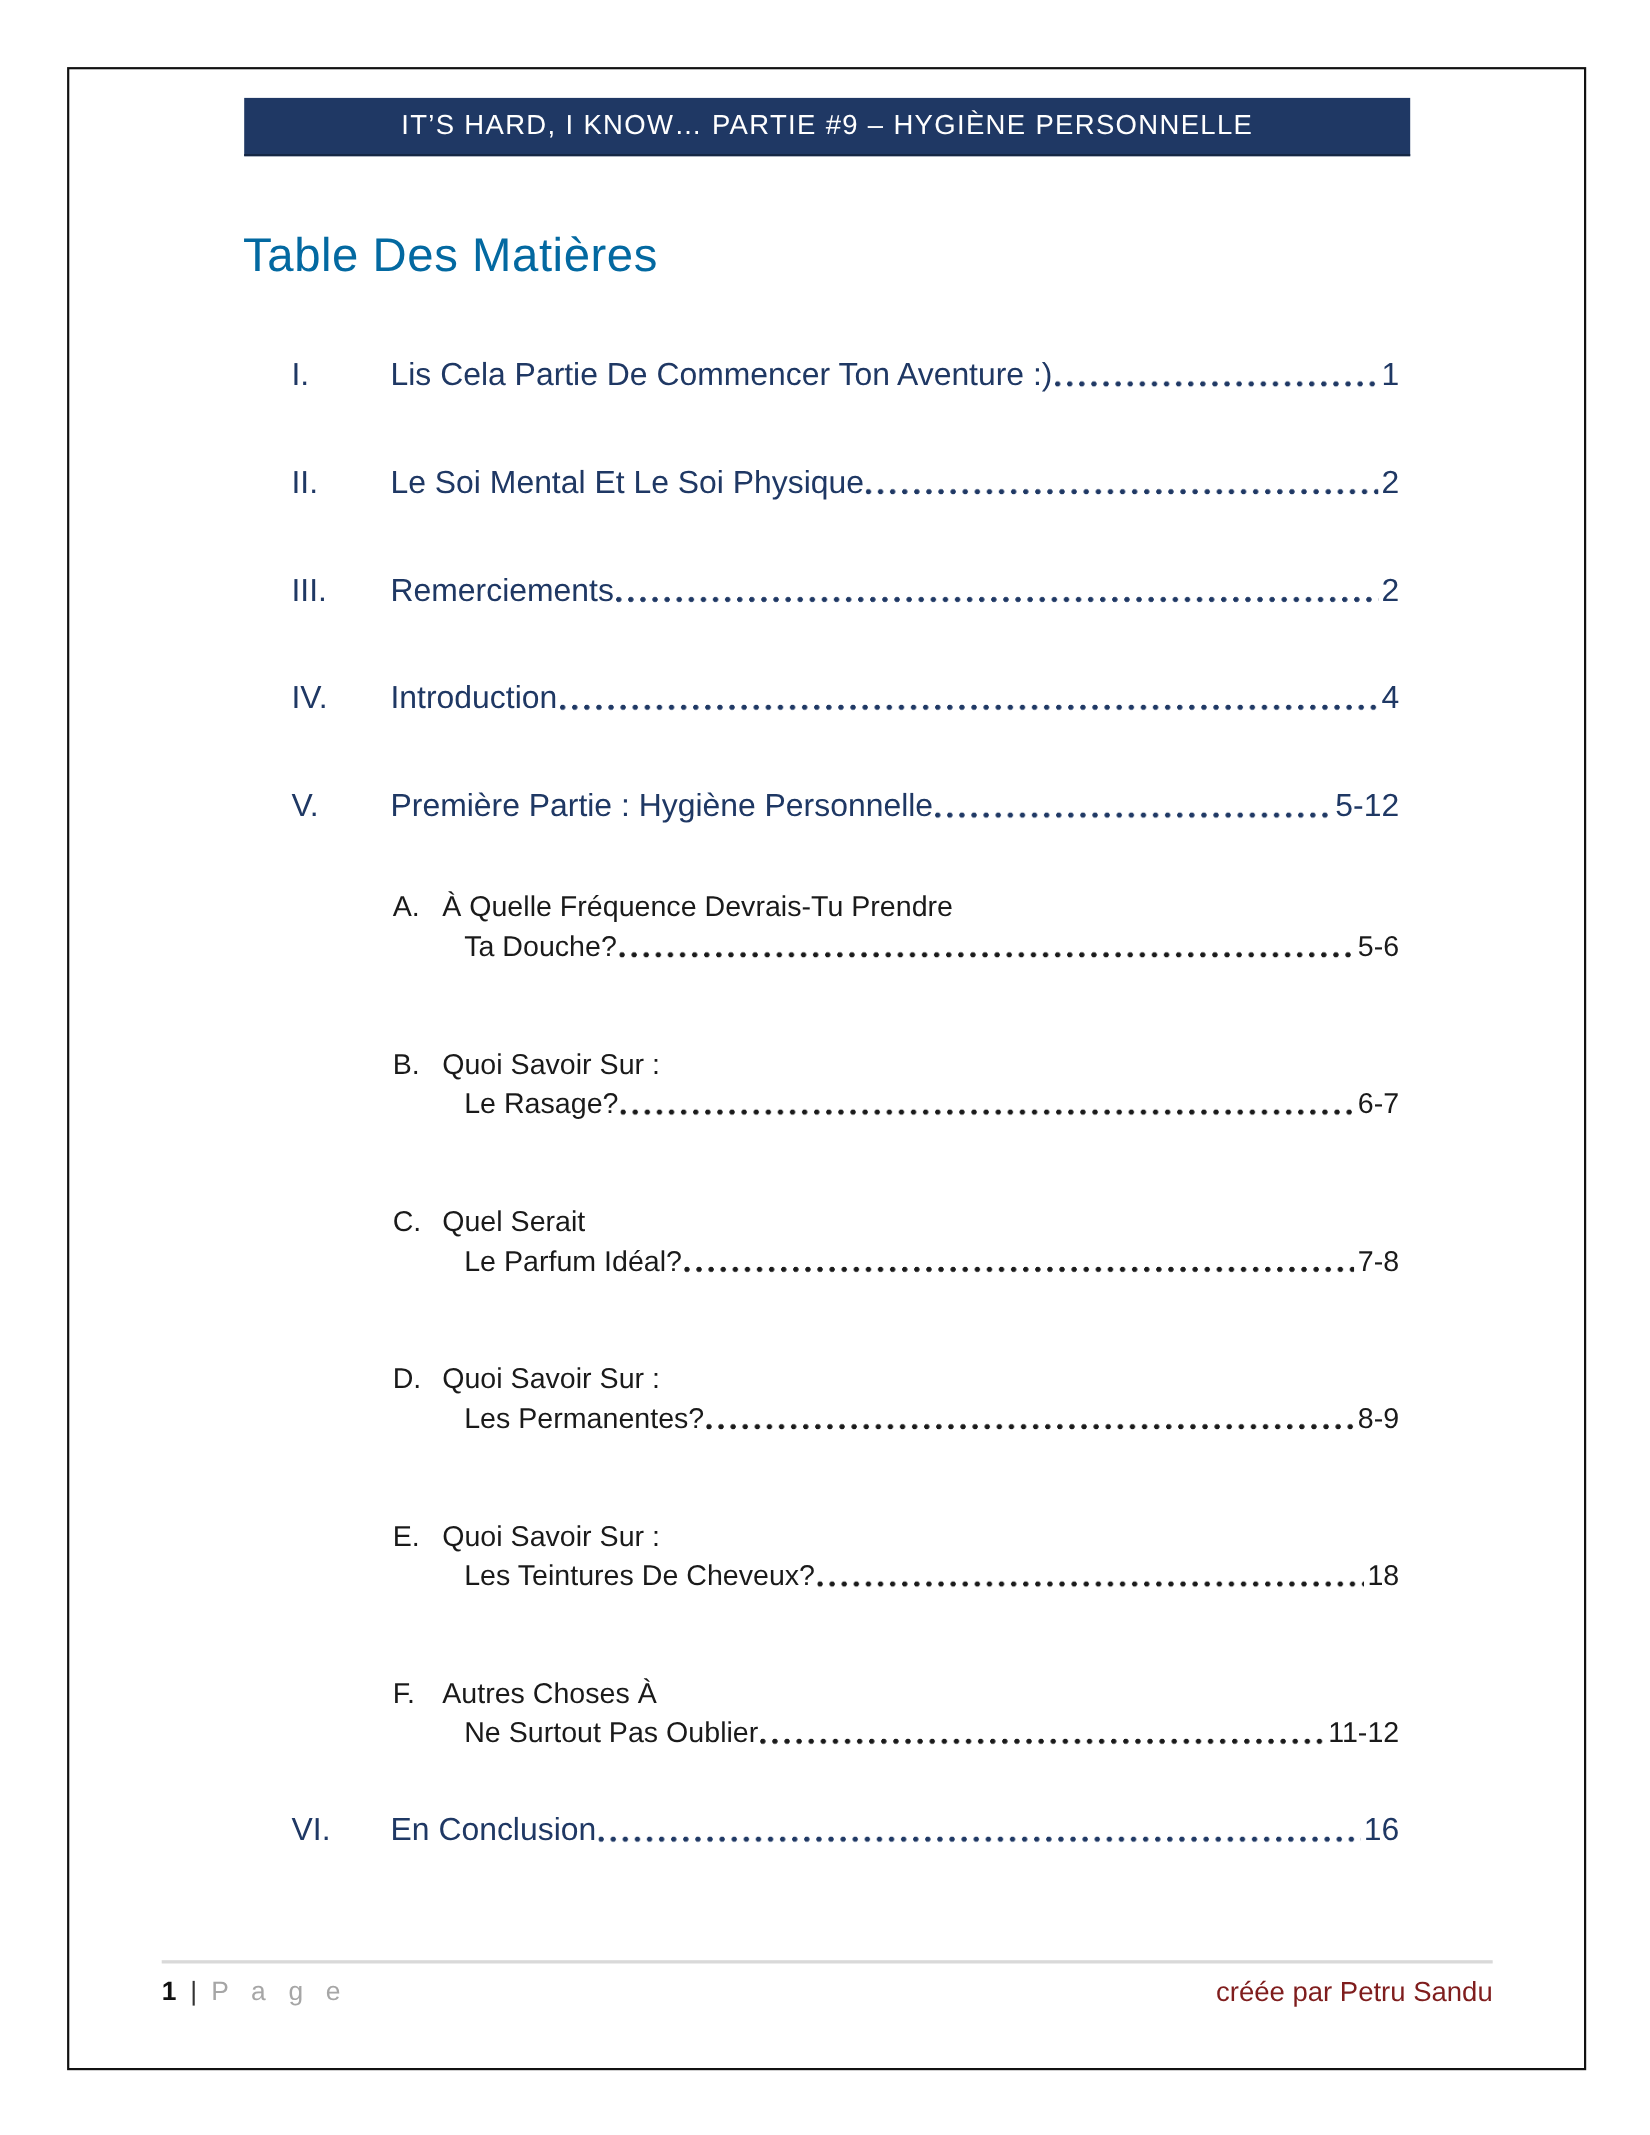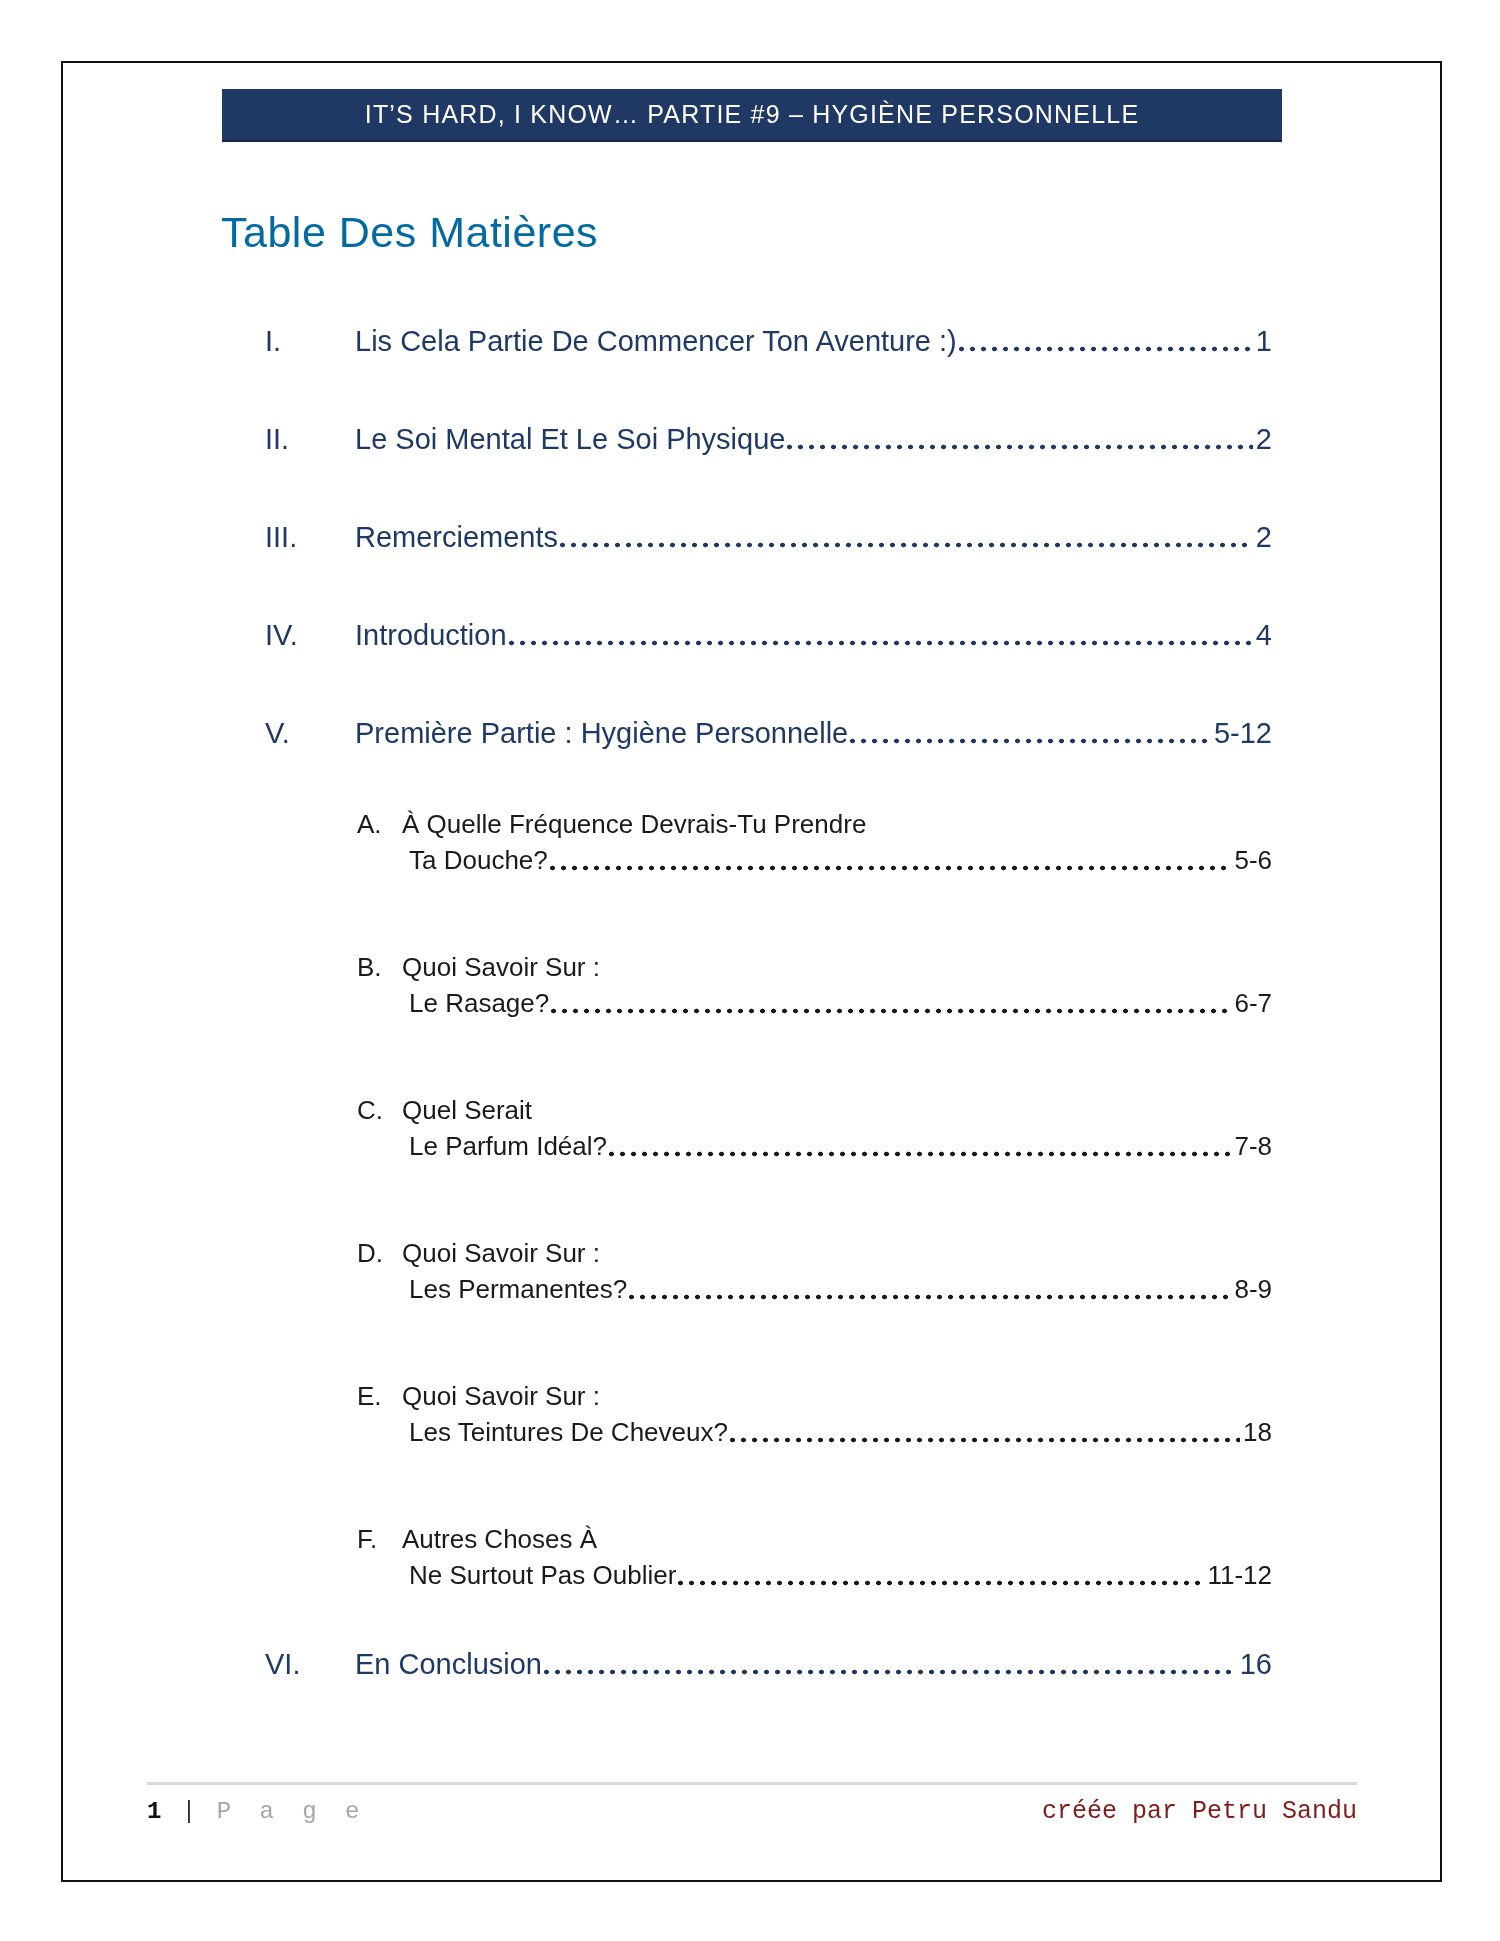--- a/index.html
+++ b/index.html
@@ -32,27 +32,27 @@
     height:6px; margin:0 3px 6px 2px;
     background-image:radial-gradient(circle at 2.5px 3px, currentColor 2.1px, transparent 2.7px);
     background-size:11px 6px; background-repeat:repeat-x; background-position:left bottom;
   }
   .pagenum { flex:0 0 auto; }
   .sublist { margin:-8px 0 0 92px; }
   .sub { color:#1a1a1a; font-size:26px; line-height:36px; margin-bottom:71px; }
   .sublist .sub:last-child { margin-bottom:54px; }
   .sub-l1 { display:flex; white-space:nowrap; }
   .letter { flex:0 0 45px; }
-  .sub-l2 { display:flex; align-items:baseline; margin-left:52px; white-space:nowrap; }
+  .sub-l2 { display:flex; align-items:baseline; margin-left:65px; white-space:nowrap; }
   .sub .leader { margin-bottom:7px; }
   .footer {
     position:absolute; left:84px; top:1719px; width:1210px;
     border-top:3px solid #d9d9d9; padding-top:12px;
-    display:flex; justify-content:space-between; align-items:center;
-    font-size:24px; color:#1a1a1a; white-space:nowrap;font-family:Liberation Mono, monospace;
+    display:flex; justify-content:space-between; align-items:flex-start;
+    font-size:24px; color:#1a1a1a; white-space:nowrap;
   }
   .pg-num { font-weight:bold; color:#111111; }
   .pg-sep { color:#333333; margin:0 6px; }
   .pg-word { color:#a6a6a6; letter-spacing:7px; }
   .credit { font-size:25px; color:#7f1d1d; }
 </style>
 </head>
 <body>
 
 <div class="page">

